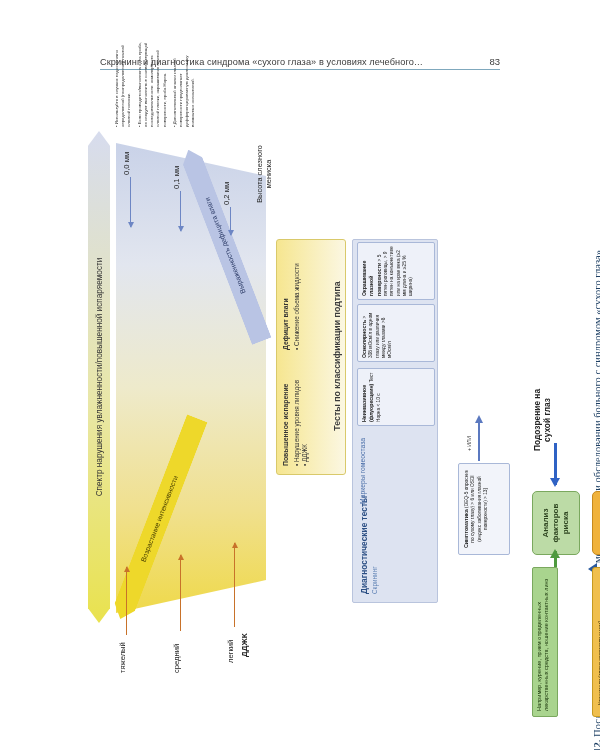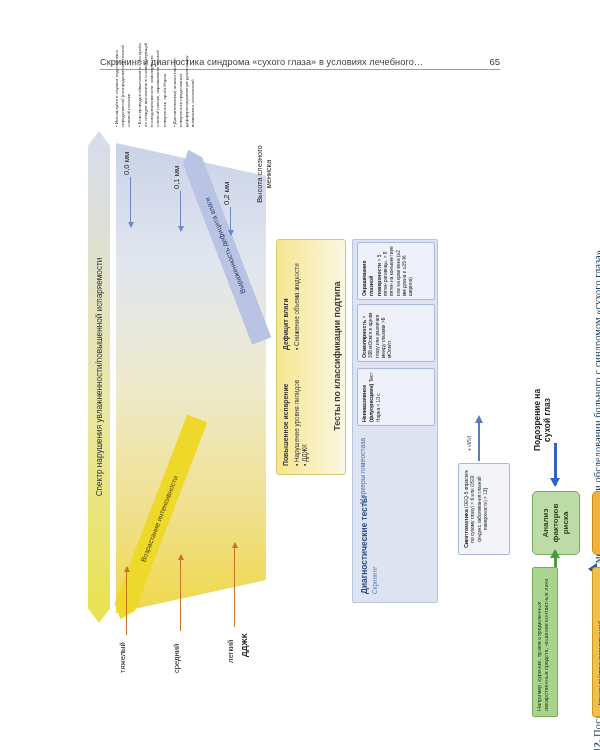--- a/index.html
+++ b/index.html
@@ -197,21 +197,21 @@
   }
   #orange-note ul{margin:0;padding:0 0 0 6px;list-style:disc;}
   #orange-note li{font-size:4.1px;line-height:1.42;color:#2b2000;margin-bottom:.4px;}
 </style>
 </head>
 <body>
 
 <div id="page-header">
   <div class="hdr-inner">
     <div class="hdr-title">Скрининг и диагностика синдрома «сухого глаза» в условиях лечебного…</div>
-    <div class="hdr-num">65</div>
+    <div class="hdr-num">83</div>
   </div>
   <div class="hdr-rule"></div>
 </div>
 
 <div id="caption">
   <b>Рис. 3.12.</b>
   <span>Последовательность диагностических мероприятий при обследовании больного с синдромом «сухого глаза»</span>
 </div>
 
 <div id="figure-stage">

